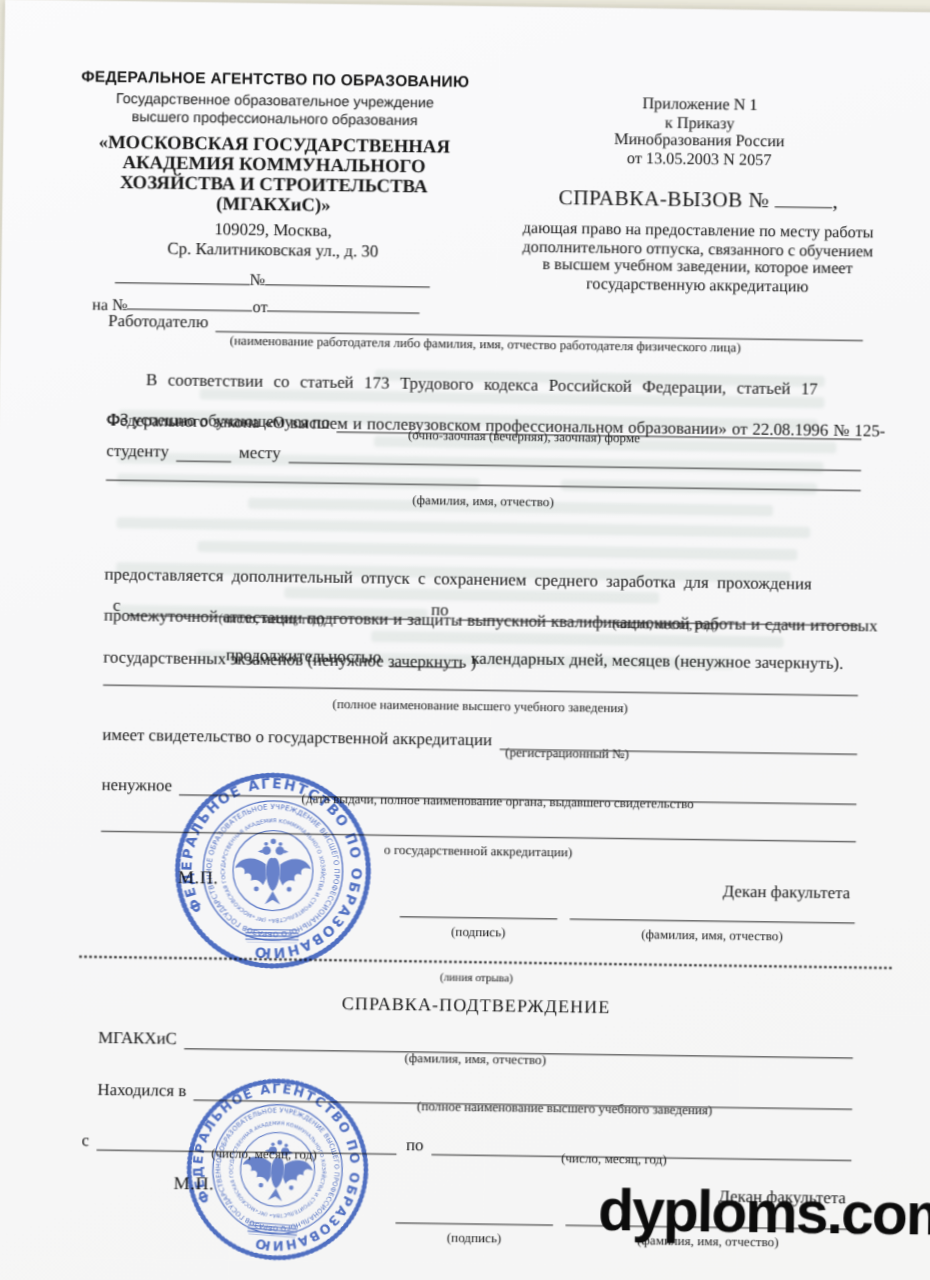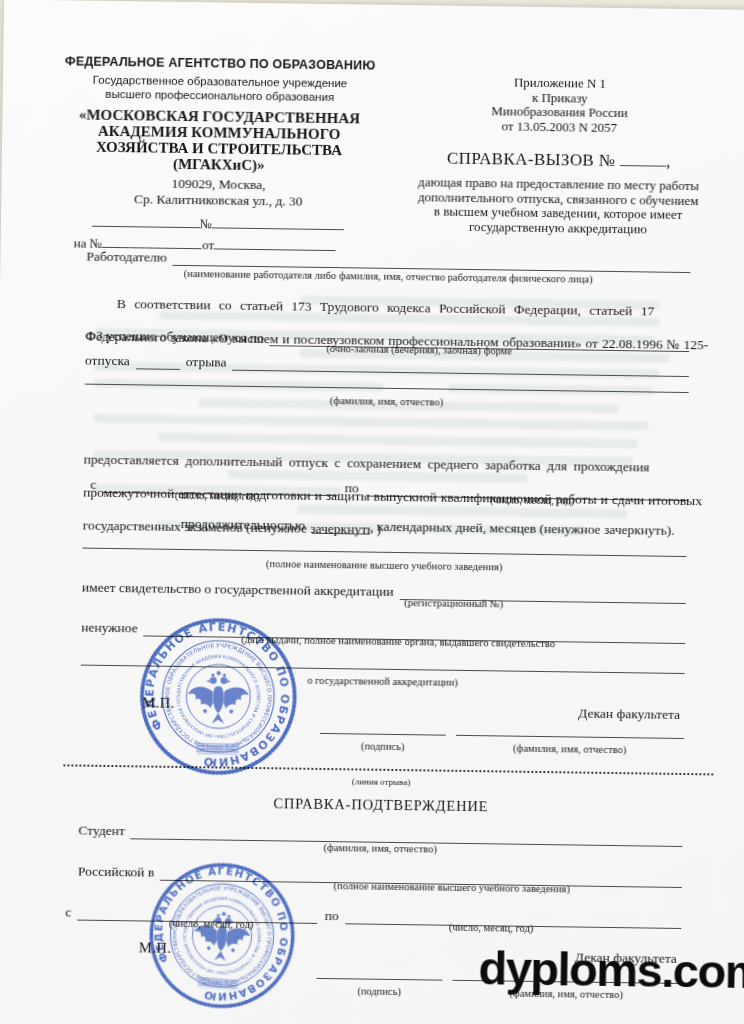--- a/index.html
+++ b/index.html
@@ -123,23 +123,23 @@
 
   <div class="law ws5 ind z1" style="top:295px;">В соответствии со статьей 173 Трудового кодекса Российской Федерации, статьей 17</div>
   <div class="law ws1 z1" style="top:312px;">Федерального закона «О высшем и послевузовском профессиональном образовании» от 22.08.1996 № 125-</div>
   <div class="row" style="left:86px;right:66px;top:327px;">
     <span class="z1">ФЗ успешно обучающемуся по</span>
       <span class="fl"></span>
   </div>
   <div class="cap" style="left:150px;right:66px;top:339px;">(очно-заочная (вечерняя), заочная) форме</div>
 
   <div class="row" style="left:86px;right:66px;top:352px;">
-    <span class="z1">отпуска</span>
+    <span class="z1">студенту</span>
     <span class="blank" style="width:44px;margin-left:6px;"></span>
-    <span class="z1" style="margin-left:6px;">отрыва</span>
+    <span class="z1" style="margin-left:6px;">месту</span>
     <span class="fl"></span>
   </div>
   <div class="hline" style="left:86px;right:66px;top:383px;"></div>
   <div class="cap" style="left:86px;right:66px;top:391px;">(фамилия, имя, отчество)</div>
 
   <div class="law ws3 z1" style="top:419px;">предоставляется дополнительный отпуск с сохранением среднего заработка для прохождения</div>
   <div class="law ws1 z1" style="top:436px;">промежуточной аттестации подготовки и защиты выпускной квалификационной работы и сдачи итоговых</div>
   <div class="law z1" style="top:453px;">государственных экзаменов (ненужное зачеркнуть )</div>
 
   <div class="row" style="left:93px;right:66px;top:476px;">
@@ -182,27 +182,27 @@
   <div class="hline" style="left:462px;right:66px;top:729px;"></div>
   <div class="cap" style="left:326px;width:126px;top:736px;">(подпись)</div>
   <div class="cap" style="left:462px;right:66px;top:736px;">(фамилия, имя, отчество)</div>
 
   <div class="tear" style="top:764px;"></div>
   <div class="cap" style="left:86px;right:66px;top:772px;font-size:9px;">(линия отрыва)</div>
 
   <div class="confirm-title" style="top:792px;">СПРАВКА-ПОДТВЕРЖДЕНИЕ</div>
 
   <div class="row" style="left:86px;right:66px;top:822px;">
-    <span class="z1">Студент</span>
+    <span class="z1">МГАКХиС</span>
       <span class="fl"></span>
   </div>
   <div class="cap" style="left:86px;right:66px;top:838px;">(фамилия, имя, отчество)</div>
 
   <div class="row" style="left:86px;right:66px;top:863px;">
-    <span class="z1">Российской в</span>
+    <span class="z1">Находился в</span>
       <span class="fl"></span>
   </div>
   <div class="cap" style="left:230px;right:66px;top:876px;">(полное наименование высшего учебного заведения)</div>
 
   <div class="row" style="left:74px;right:66px;top:904px;">
     <span class="z1">с</span>
     <span class="fl" style="flex:235;"></span>
     <span class="z1" style="margin-left:8px;">по</span>
     <span class="fl" style="flex:330;"></span>
   </div>

